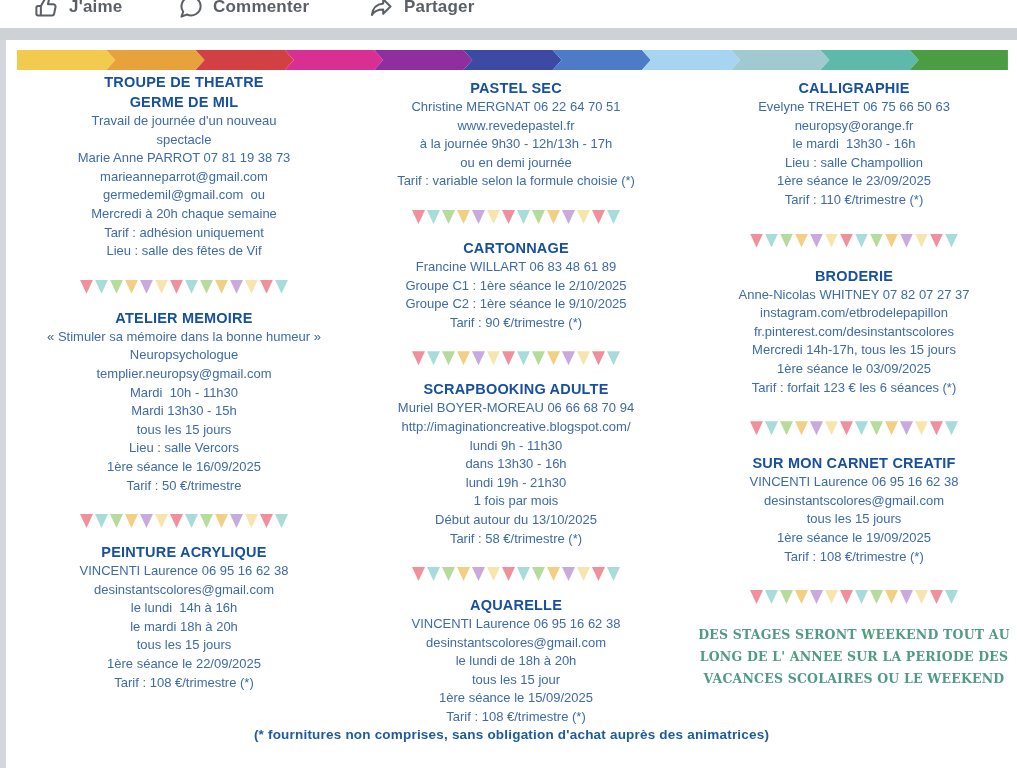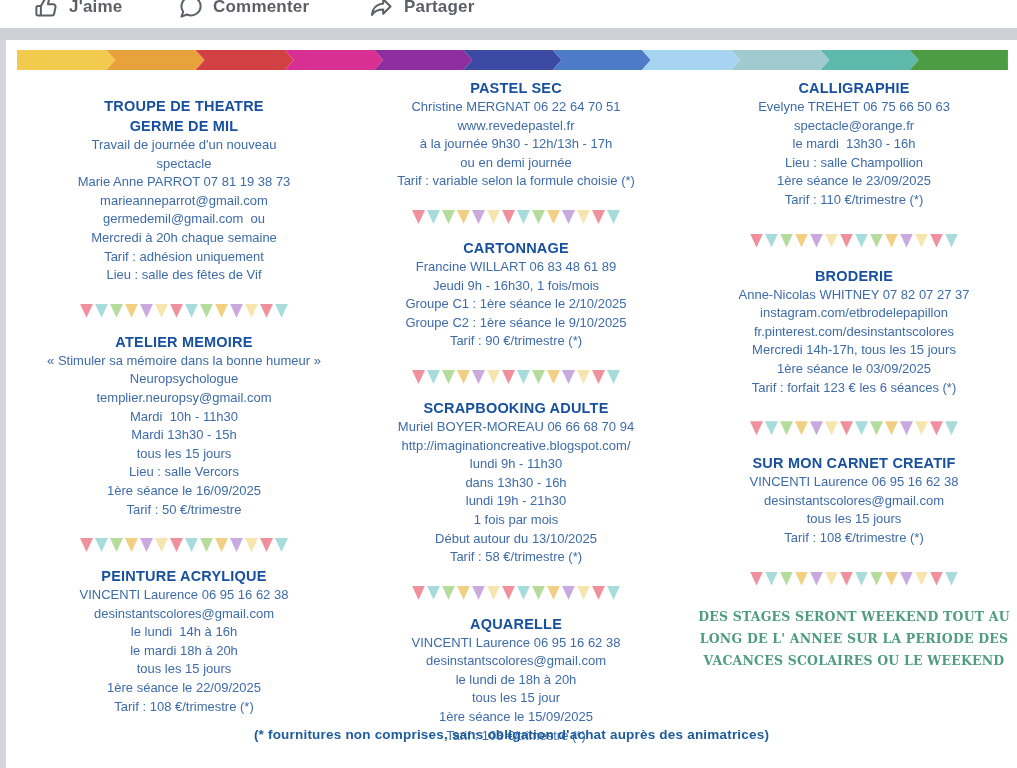--- a/index.html
+++ b/index.html
@@ -22,21 +22,21 @@
   
   .banner{position:absolute;top:50px;left:17px;width:991px;height:20px;display:flex;}
   .banner span{flex:1;margin-left:-9px;
     clip-path:polygon(9px 50%,0 0,calc(100% - 9px) 0,100% 50%,calc(100% - 9px) 100%,0 100%);}
   .banner span:first-child{margin-left:0;
     clip-path:polygon(0 0,calc(100% - 9px) 0,100% 50%,calc(100% - 9px) 100%,0 100%);}
   .banner span:last-child{clip-path:polygon(9px 50%,0 0,100% 0,100% 100%,0 100%);}
 
   
   .column{position:absolute;width:312px;text-align:center;color:#3e6ba9;font-size:13px;}
-  #col-1{left:28px;top:96px;}
+  #col-1{left:28px;top:72px;}
   #col-2{left:360px;top:78px;}
   #col-3{left:698px;top:78px;}
   .block-title{color:#17509e;font-weight:bold;font-size:14.5px;line-height:20px;letter-spacing:.2px;}
   .block-line{line-height:18.6px;white-space:pre;}
   .bunting{display:flex;justify-content:center;gap:2px;margin:19px 0 14px;}
   #col-3 .bunting{margin:24px 0 18px;}
   .bunting i{display:block;width:13px;height:14px;clip-path:polygon(0 0,100% 0,50% 100%);}
   .stages-note{margin-top:20px;color:#4f9c80;font-family:"DejaVu Serif",serif;
     font-weight:bold;font-size:12.5px;line-height:22px;letter-spacing:.2px;}
   .footnote{position:absolute;top:727px;left:6px;width:1011px;text-align:center;
@@ -172,21 +172,20 @@
       <i style="background: rgb(182, 220, 157);"></i>
       <i style="background: rgb(243, 207, 132);"></i>
       <i style="background: rgb(201, 170, 222);"></i>
       <i style="background: rgb(246, 230, 174);"></i>
       <i style="background: rgb(241, 144, 157);"></i>
       <i style="background: rgb(168, 220, 219);"></i>
     </div>
     <div class="block">
       <div class="block-title">CARTONNAGE</div>
       <div class="block-line">Francine WILLART 06 83 48 61 89</div>
-      <div class="block-line">Jeudi 9h - 16h30, 1 fois/mois</div>
       <div class="block-line">Groupe C1 : 1ère séance le 2/10/2025</div>
       <div class="block-line">Groupe C2 : 1ère séance le 9/10/2025</div>
       <div class="block-line">Tarif : 90 €/trimestre (*)</div>
     </div>
     <div class="bunting">
       <i style="background: rgb(241, 144, 157);"></i>
       <i style="background: rgb(168, 220, 219);"></i>
       <i style="background: rgb(182, 220, 157);"></i>
       <i style="background: rgb(243, 207, 132);"></i>
       <i style="background: rgb(201, 170, 222);"></i>
@@ -234,21 +233,21 @@
       <div class="block-line">le lundi de 18h à 20h</div>
       <div class="block-line">tous les 15 jour</div>
       <div class="block-line">1ère séance le 15/09/2025</div>
       <div class="block-line">Tarif : 108 €/trimestre (*)</div>
     </div>
   </div>
 <div class="column" id="col-3">
     <div class="block">
       <div class="block-title">CALLIGRAPHIE</div>
       <div class="block-line">Evelyne TREHET 06 75 66 50 63</div>
-      <div class="block-line">spectacle@orange.fr</div>
+      <div class="block-line">neuropsy@orange.fr</div>
       <div class="block-line">le mardi  13h30 - 16h</div>
       <div class="block-line">Lieu : salle Champollion</div>
       <div class="block-line">1ère séance le 23/09/2025</div>
       <div class="block-line">Tarif : 110 €/trimestre (*)</div>
     </div>
     <div class="bunting">
       <i style="background: rgb(241, 144, 157);"></i>
       <i style="background: rgb(168, 220, 219);"></i>
       <i style="background: rgb(182, 220, 157);"></i>
       <i style="background: rgb(243, 207, 132);"></i>
@@ -286,20 +285,21 @@
       <i style="background: rgb(201, 170, 222);"></i>
       <i style="background: rgb(246, 230, 174);"></i>
       <i style="background: rgb(241, 144, 157);"></i>
       <i style="background: rgb(168, 220, 219);"></i>
     </div>
     <div class="block">
       <div class="block-title">SUR MON CARNET CREATIF</div>
       <div class="block-line">VINCENTI Laurence 06 95 16 62 38</div>
       <div class="block-line">desinstantscolores@gmail.com</div>
       <div class="block-line">tous les 15 jours</div>
+      <div class="block-line">1ère séance le 19/09/2025</div>
       <div class="block-line">Tarif : 108 €/trimestre (*)</div>
     </div>
     <div class="bunting">
       <i style="background: rgb(241, 144, 157);"></i>
       <i style="background: rgb(168, 220, 219);"></i>
       <i style="background: rgb(182, 220, 157);"></i>
       <i style="background: rgb(243, 207, 132);"></i>
       <i style="background: rgb(201, 170, 222);"></i>
       <i style="background: rgb(246, 230, 174);"></i>
       <i style="background: rgb(241, 144, 157);"></i>

